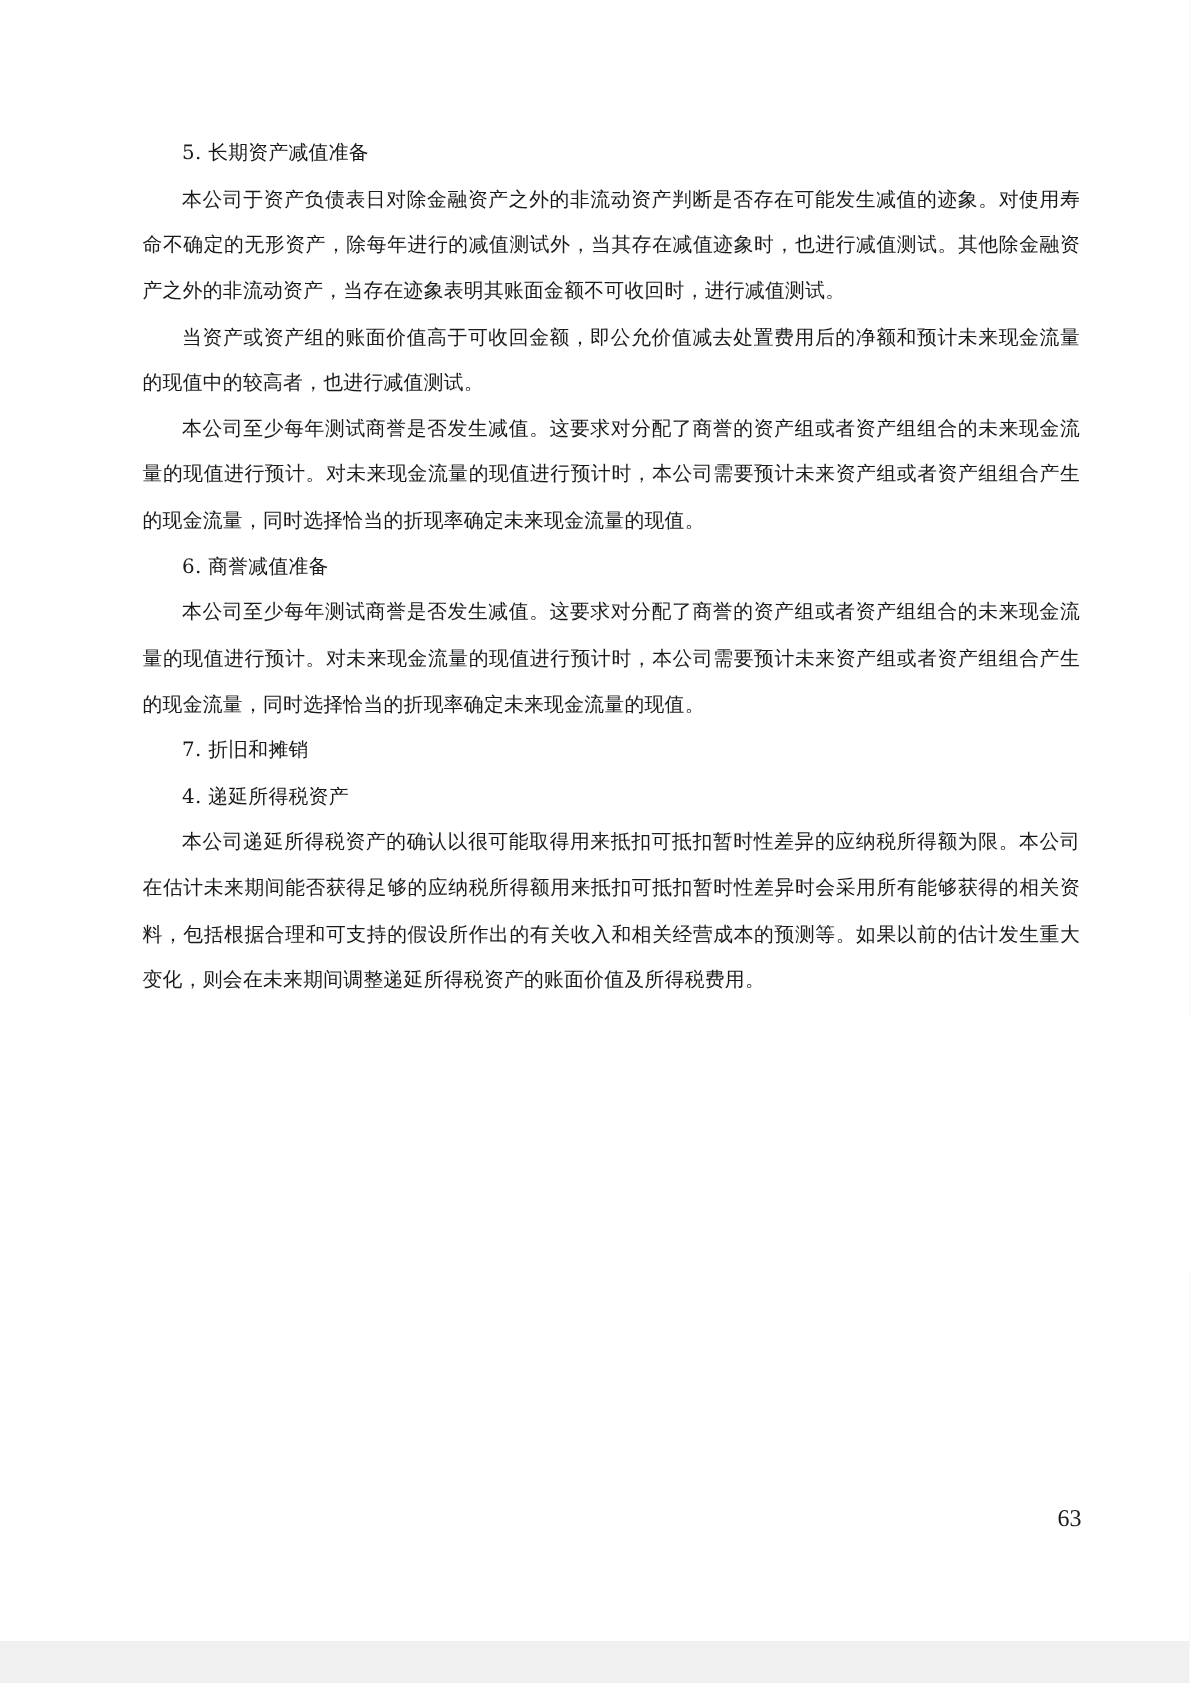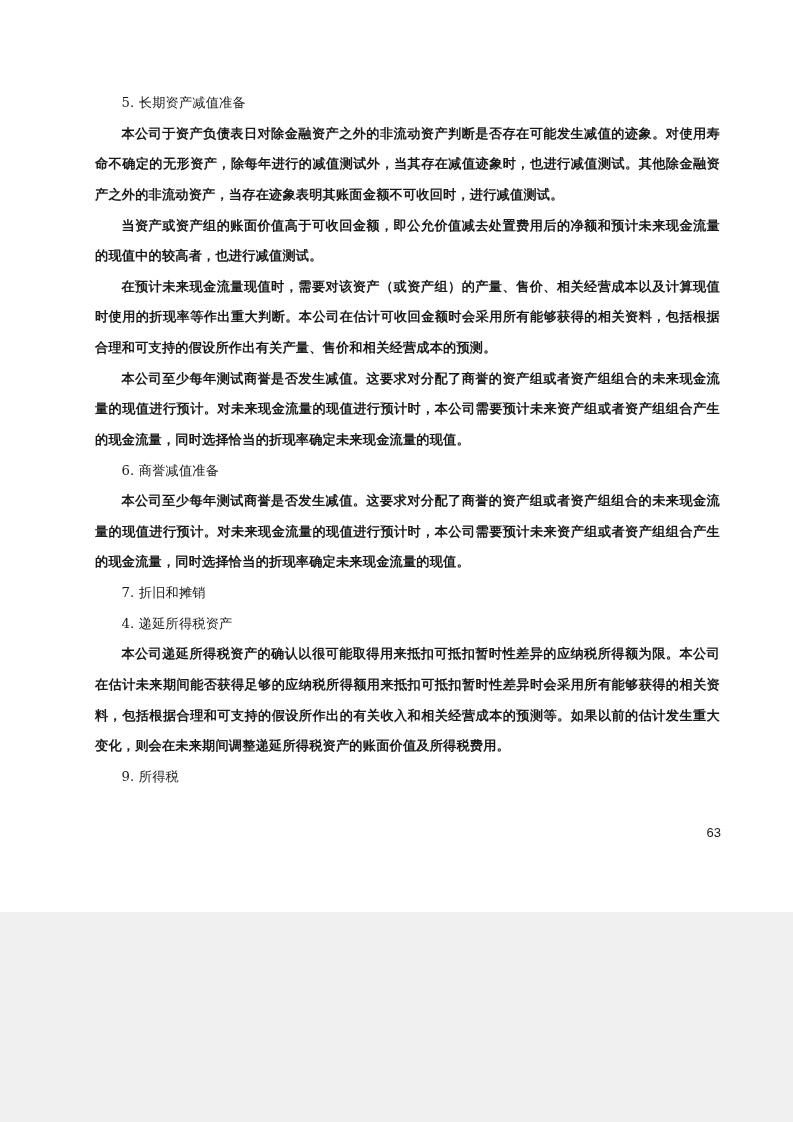--- a/index.html
+++ b/index.html
@@ -6,21 +6,21 @@
     margin: 0;
     padding: 0;
     background: #f0f0f0;
   }
   body {
     font-family: "DejaVu Serif", "Liberation Serif", serif;
   }
   .page {
     position: relative;
     width: 793px;
-    height: 912px;
+    height: 1094px;
     margin: 0 auto;
     background: #ffffff;
     box-sizing: border-box;
     overflow: hidden;
   }
   .page-inner {
     position: absolute;
     left: 95px;
     top: 88px;
     width: 625px;
@@ -29,57 +29,54 @@
     font-size: 13.2px;
     line-height: 2.32;
     color: #1a1a1a;
     text-align: justify;
     text-justify: inter-ideograph;
     margin: 0 0 0 0;
     letter-spacing: 0.2px;
   }
   .para.indent {
     text-indent: 2em;
-    font-weight: bold;
   }
   .heading {
     font-size: 13.2px;
     line-height: 2.32;
     color: #1a1a1a;
     text-indent: 2em;
     margin: 0;
     letter-spacing: 0.2px;
   }
   .page-number {
     position: absolute;
     right: 72px;
     bottom: 72px;
-    font-size: 13px;
+    font-size: 16px;
     color: #1a1a1a;
-    font-family: Liberation Sans, sans-serif;
+    font-family: Liberation Serif, serif;
   }
 </style>
 </head>
 <body>
 
 <div class="page">
   <div class="page-inner">
 
     <div class="heading">5. 长期资产减值准备</div>
     <p class="para indent">本公司于资产负债表日对除金融资产之外的非流动资产判断是否存在可能发生减值的迹象。对使用寿命不确定的无形资产，除每年进行的减值测试外，当其存在减值迹象时，也进行减值测试。其他除金融资产之外的非流动资产，当存在迹象表明其账面金额不可收回时，进行减值测试。</p>
     <p class="para indent">当资产或资产组的账面价值高于可收回金额，即公允价值减去处置费用后的净额和预计未来现金流量的现值中的较高者，也进行减值测试。</p>
-    <p class="para indent">在预计未来现金流量现值时，需要对该资产（或资产组）的产量、售价、相关经营成本以及计算现值时使用的折现率等作出重大判断。本公司在估计可收回金额时会采用所有能够获得的相关资料，包括根据合理和可支持的假设所作出有关产量、售价和相关经营成本的预测。</p>
     <p class="para indent">本公司至少每年测试商誉是否发生减值。这要求对分配了商誉的资产组或者资产组组合的未来现金流量的现值进行预计。对未来现金流量的现值进行预计时，本公司需要预计未来资产组或者资产组组合产生的现金流量，同时选择恰当的折现率确定未来现金流量的现值。</p>
 
     <div class="heading">6. 商誉减值准备</div>
     <p class="para indent">本公司至少每年测试商誉是否发生减值。这要求对分配了商誉的资产组或者资产组组合的未来现金流量的现值进行预计。对未来现金流量的现值进行预计时，本公司需要预计未来资产组或者资产组组合产生的现金流量，同时选择恰当的折现率确定未来现金流量的现值。</p>
 
     <div class="heading">7. 折旧和摊销</div>
 
     <div class="heading">4. 递延所得税资产</div>
     <p class="para indent">本公司递延所得税资产的确认以很可能取得用来抵扣可抵扣暂时性差异的应纳税所得额为限。本公司在估计未来期间能否获得足够的应纳税所得额用来抵扣可抵扣暂时性差异时会采用所有能够获得的相关资料，包括根据合理和可支持的假设所作出的有关收入和相关经营成本的预测等。如果以前的估计发生重大变化，则会在未来期间调整递延所得税资产的账面价值及所得税费用。</p>
 
-    <div class="heading">9. 所得税</div>
 
   </div>
 
   <div class="page-number">63</div>
 </div>
 
 </body></html>

